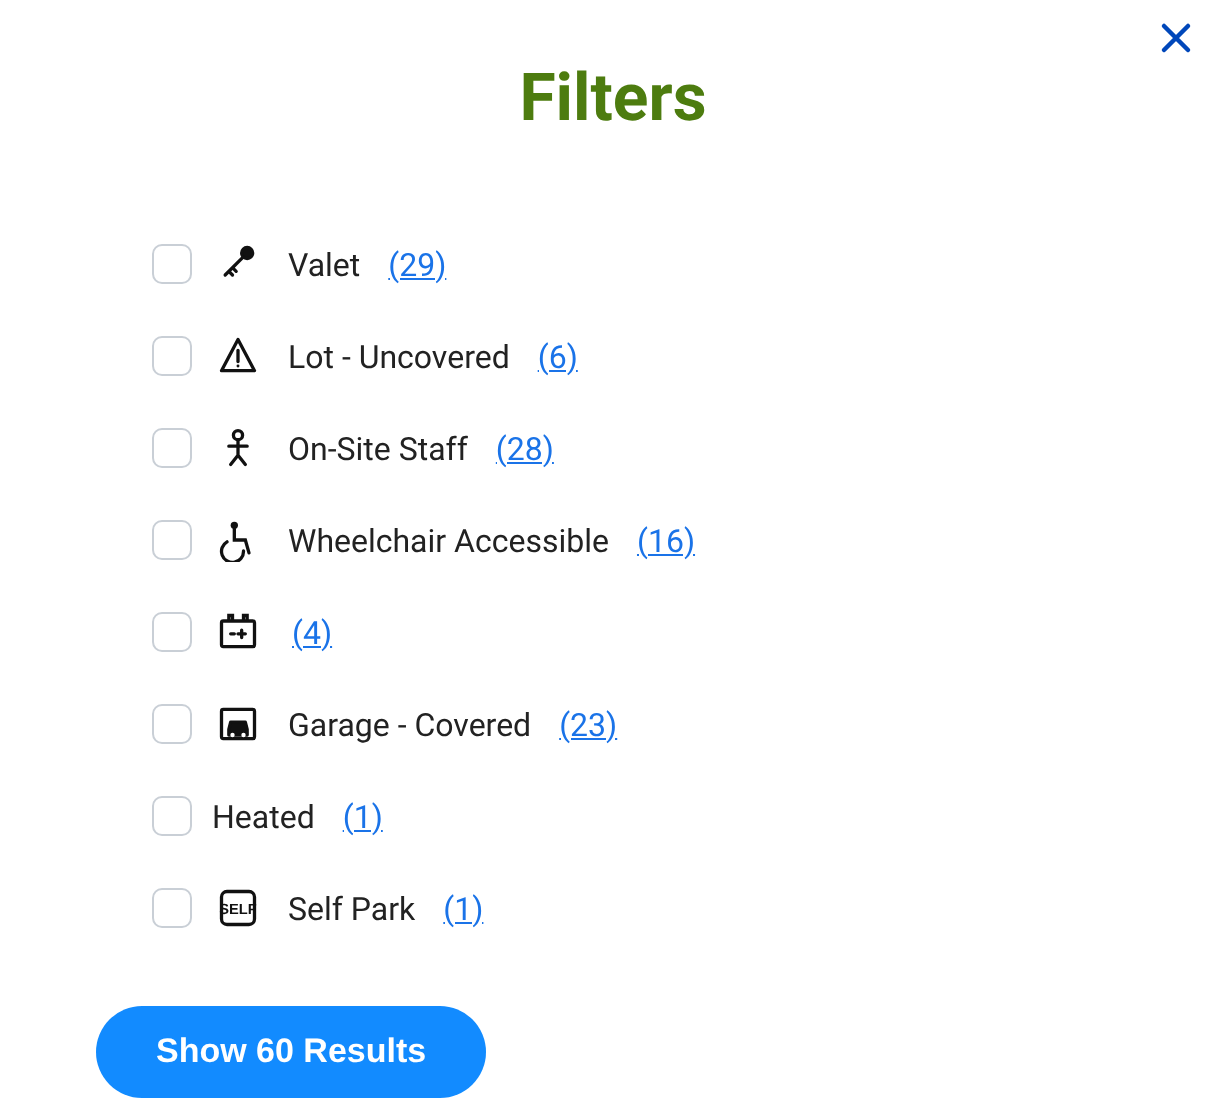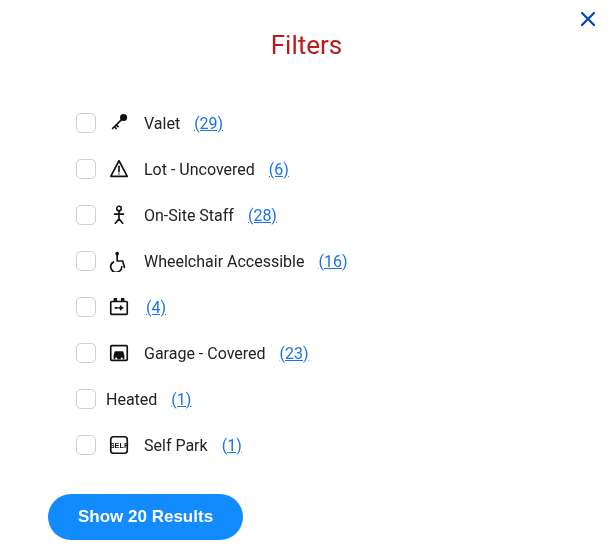--- a/index.html
+++ b/index.html
@@ -19,23 +19,23 @@
       height: 22px;
       cursor: pointer;
       color: #0047ba;
       display: flex;
       align-items: center;
       justify-content: center;
     }
     .close-btn svg { width: 18px; height: 18px; }
     .title {
       text-align: center;
-      font-size: 26px;
-      font-weight: 400;
-      color: #b91c1c;
+      font-size: 33px;
+      font-weight: 700;
+      color: #4d7c0f;
       margin-top: 30px;
     }
     .filters {
       margin-top: 40px;
       padding-left: 76px;
     }
     .filter-row {
       display: flex;
       align-items: center;
       height: 46px;
@@ -211,16 +211,16 @@
             <text x="12" y="15" text-anchor="middle" font-size="8" font-weight="700" fill="#111" font-family="Arial">SELF</text>
           </g>
         </svg>
     </div>
     <span class="label">Self Park</span>
     <span class="count">(1)</span>
   </div>
 
 </div>
 
-<button class="results-btn">Show 20 Results</button>
+<button class="results-btn">Show 60 Results</button>
 
 
 
 
 </body></html>

